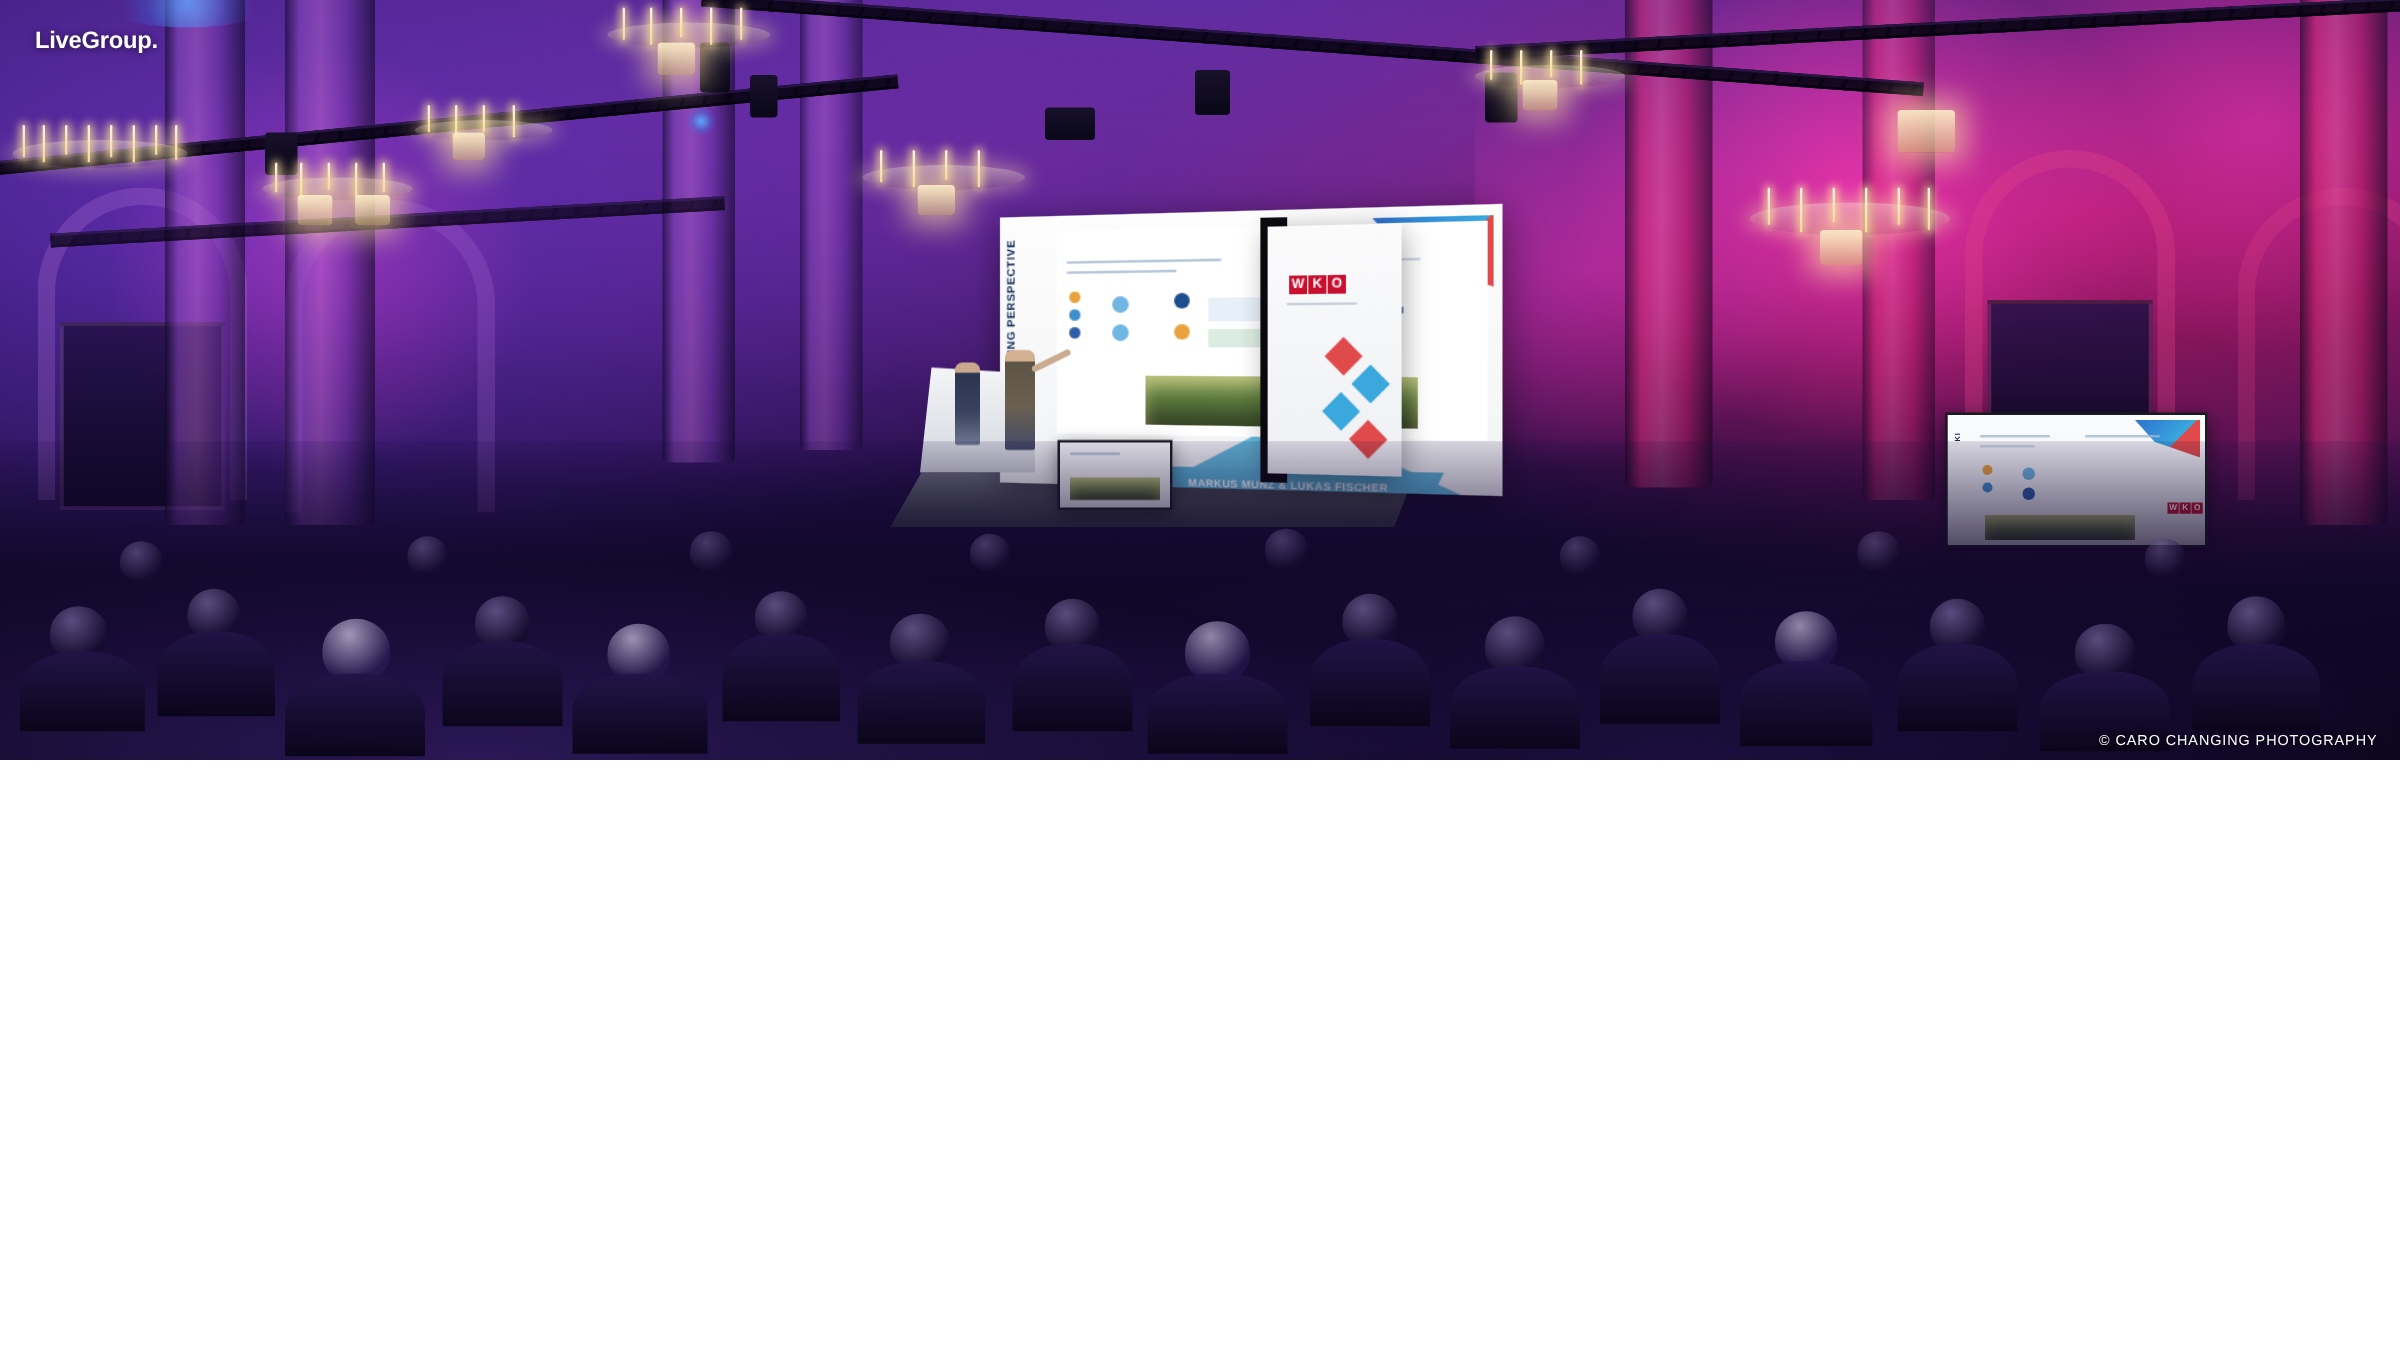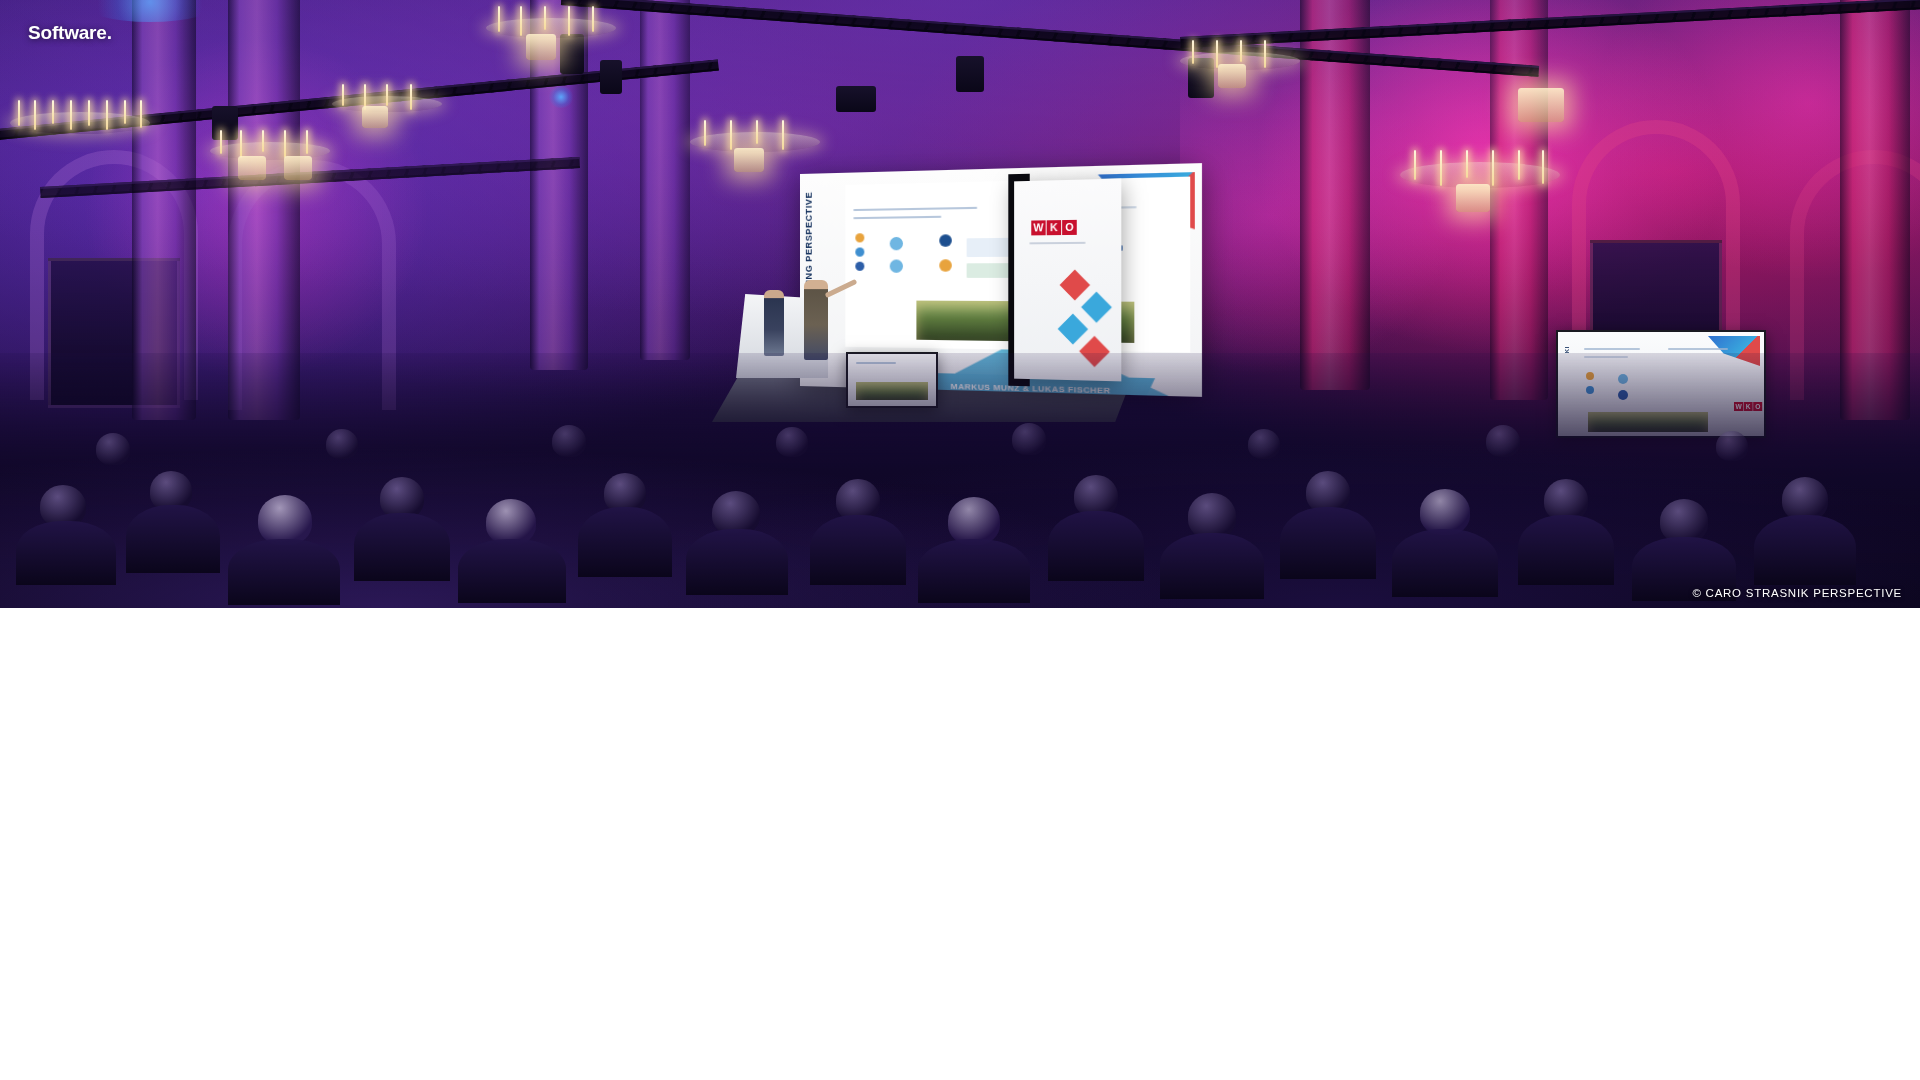--- a/index.html
+++ b/index.html
@@ -465,22 +465,22 @@
       <div class="head" style="left:326px; top:76px;  width:32px; height:30px; opacity:.75;"></div>
       <div class="head" style="left:552px; top:72px;  width:34px; height:32px; opacity:.7;"></div>
       <div class="head" style="left:776px; top:74px;  width:32px; height:30px; opacity:.7;"></div>
       <div class="head" style="left:1012px;top:70px;  width:34px; height:32px; opacity:.68;"></div>
       <div class="head" style="left:1248px;top:76px;  width:32px; height:30px; opacity:.68;"></div>
       <div class="head" style="left:1486px;top:72px;  width:34px; height:32px; opacity:.66;"></div>
       <div class="head" style="left:1716px;top:78px;  width:32px; height:30px; opacity:.66;"></div>
     </div>
   </div>
 
-  <div class="logo">Software.</div>
-  <div class="credit">© CARO STRASNIK PERSPECTIVE</div>
+  <div class="logo">LiveGroup.</div>
+  <div class="credit">© CARO CHANGING PHOTOGRAPHY</div>
 </div>
 
 <div class="content">
 
   <div class="layout">
     
 
     
   </div>
 </div>

